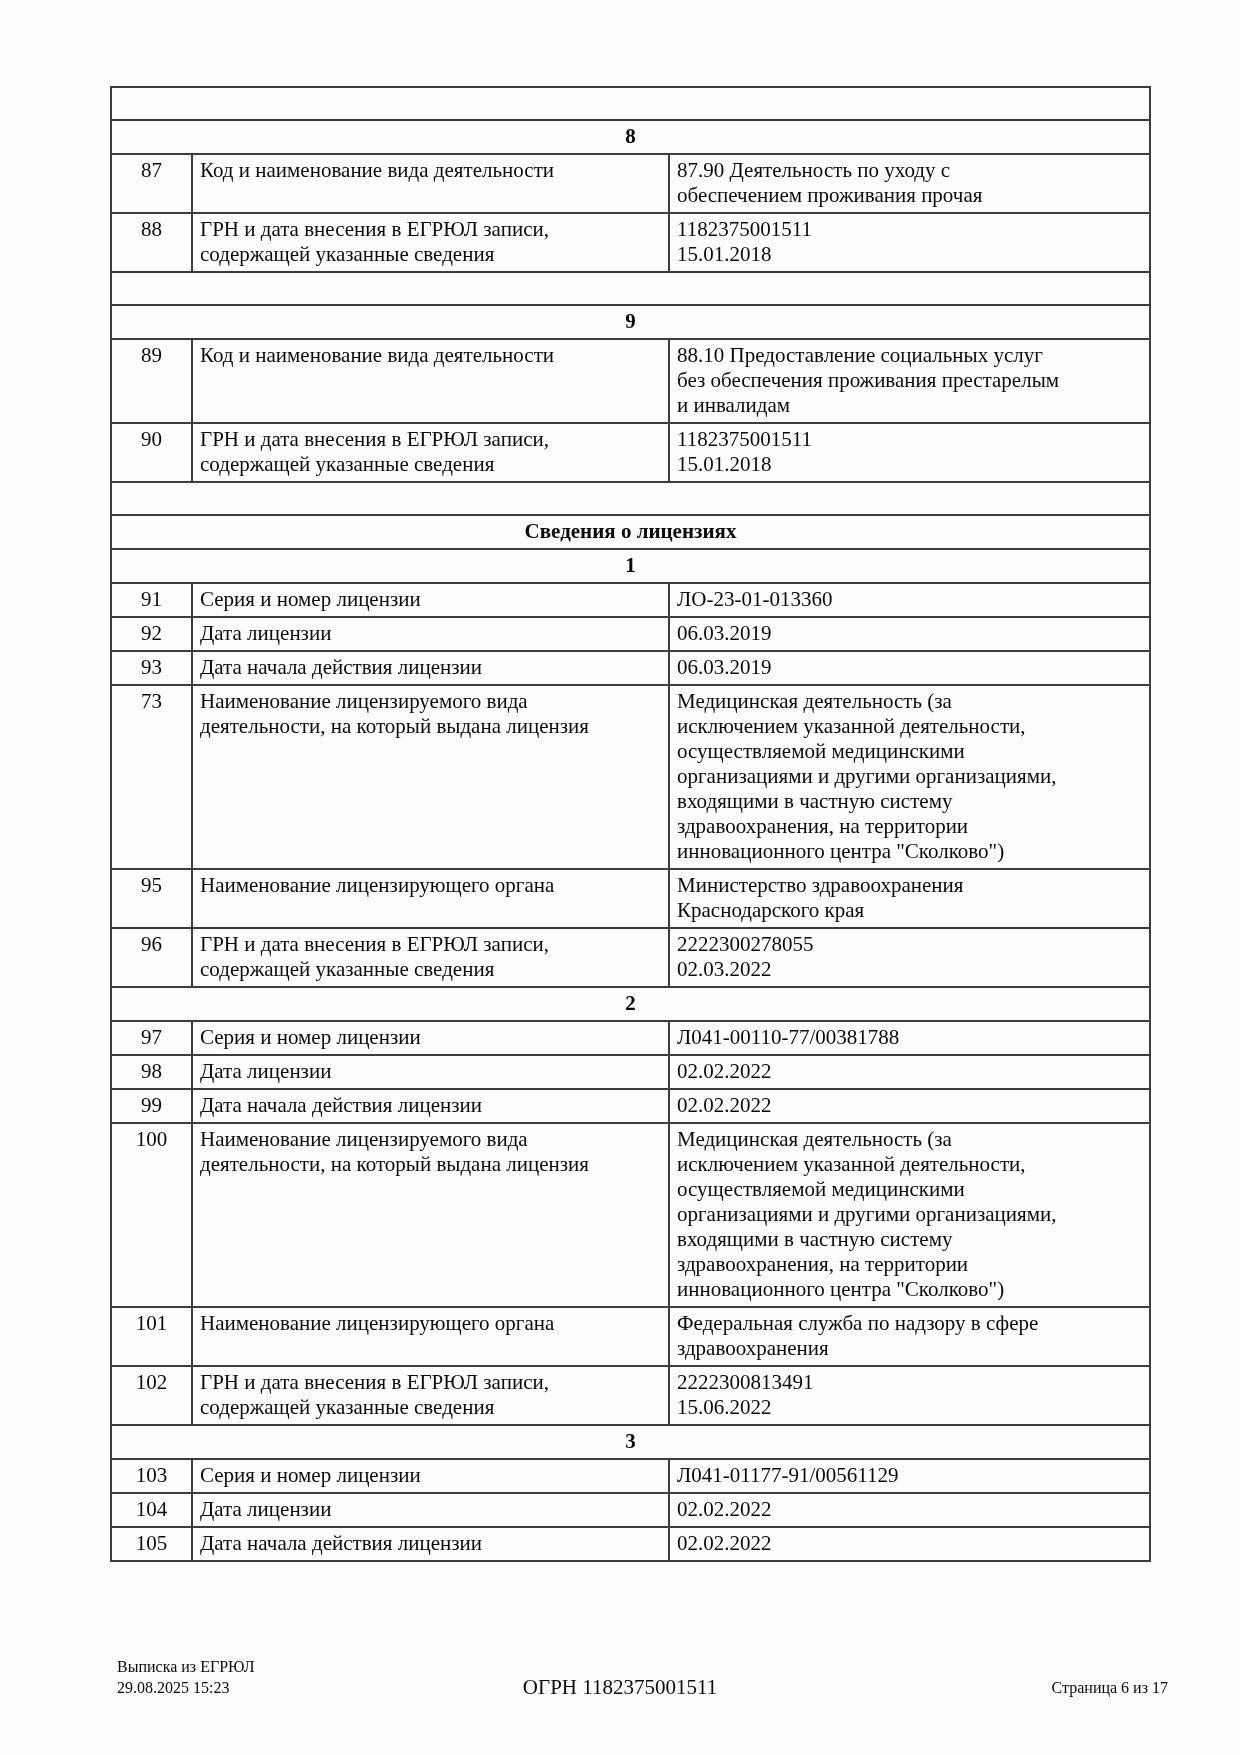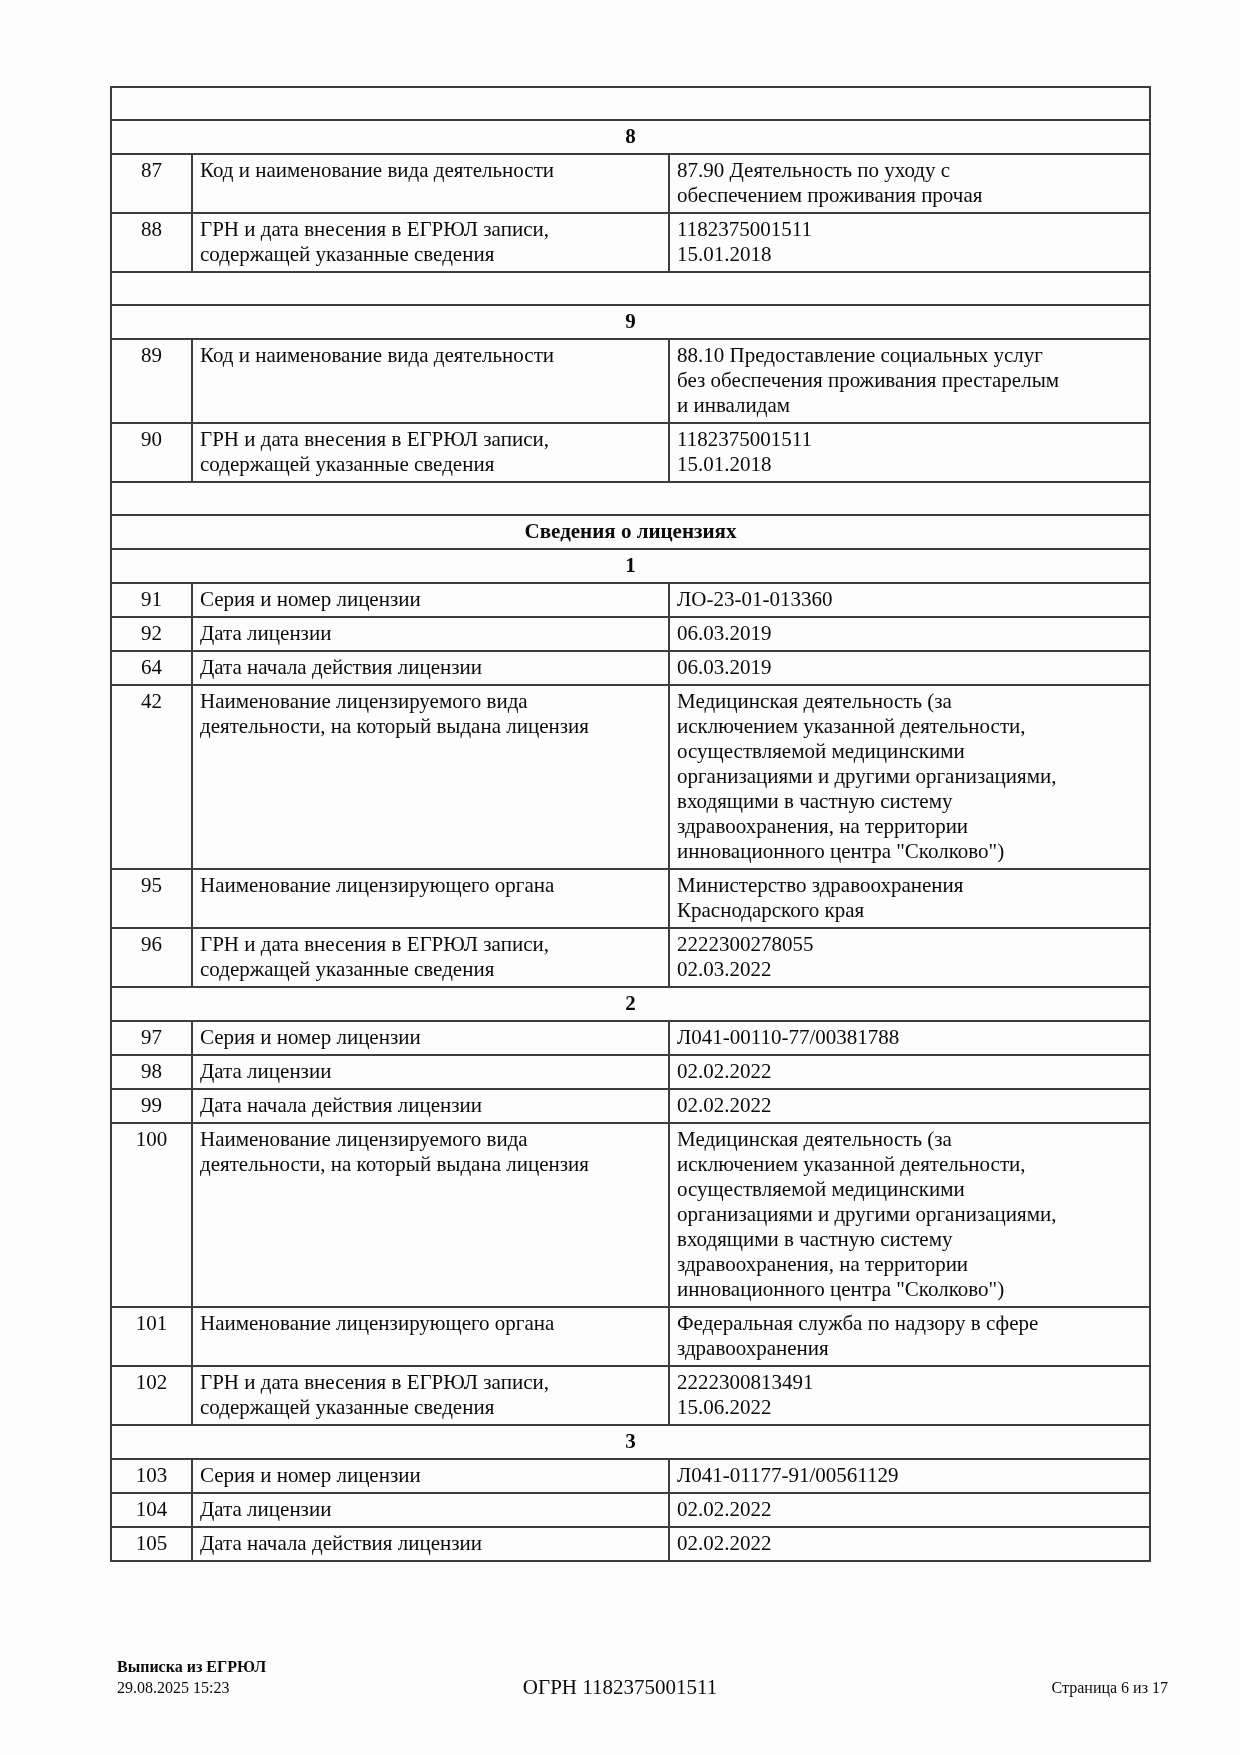--- a/index.html
+++ b/index.html
@@ -44,21 +44,21 @@
   tr.row-empty td {
     height: 24px;
   }
   .footer-left {
     position: absolute;
     left: 117px;
     top: 1656px;
     font-size: 16px;
     line-height: 21px;
   }
-  .footer-doc-title { font-weight: 700; }
+  .footer-doc-title { font-weight: 400; }
   .footer-center {
     position: absolute;
     left: 0;
     top: 1677px;
     width: 1240px;
     text-align: center;
     font-size: 21px;
     line-height: 21px;
   }
   .footer-right {
@@ -147,27 +147,27 @@
     <td class="cell-value">ЛО-23-01-013360</td>
   </tr>
 
   <tr class="row-data">
     <td class="cell-num">92</td>
     <td class="cell-label">Дата лицензии</td>
     <td class="cell-value">06.03.2019</td>
   </tr>
 
   <tr class="row-data">
-    <td class="cell-num">64</td>
+    <td class="cell-num">93</td>
     <td class="cell-label">Дата начала действия лицензии</td>
     <td class="cell-value">06.03.2019</td>
   </tr>
 
   <tr class="row-data">
-    <td class="cell-num">42</td>
+    <td class="cell-num">73</td>
     <td class="cell-label">Наименование лицензируемого вида
 деятельности, на который выдана лицензия</td>
     <td class="cell-value">Медицинская деятельность (за
 исключением указанной деятельности,
 осуществляемой медицинскими
 организациями и другими организациями,
 входящими в частную систему
 здравоохранения, на территории
 инновационного центра "Сколково")</td>
   </tr>

